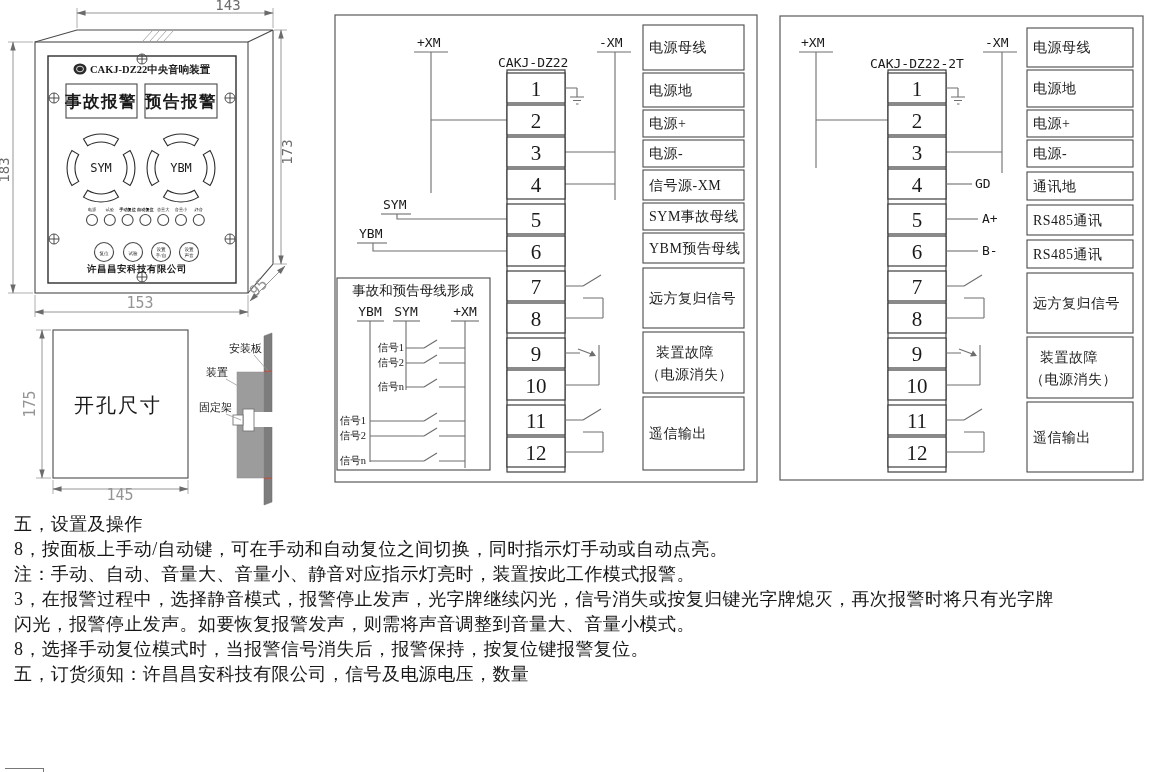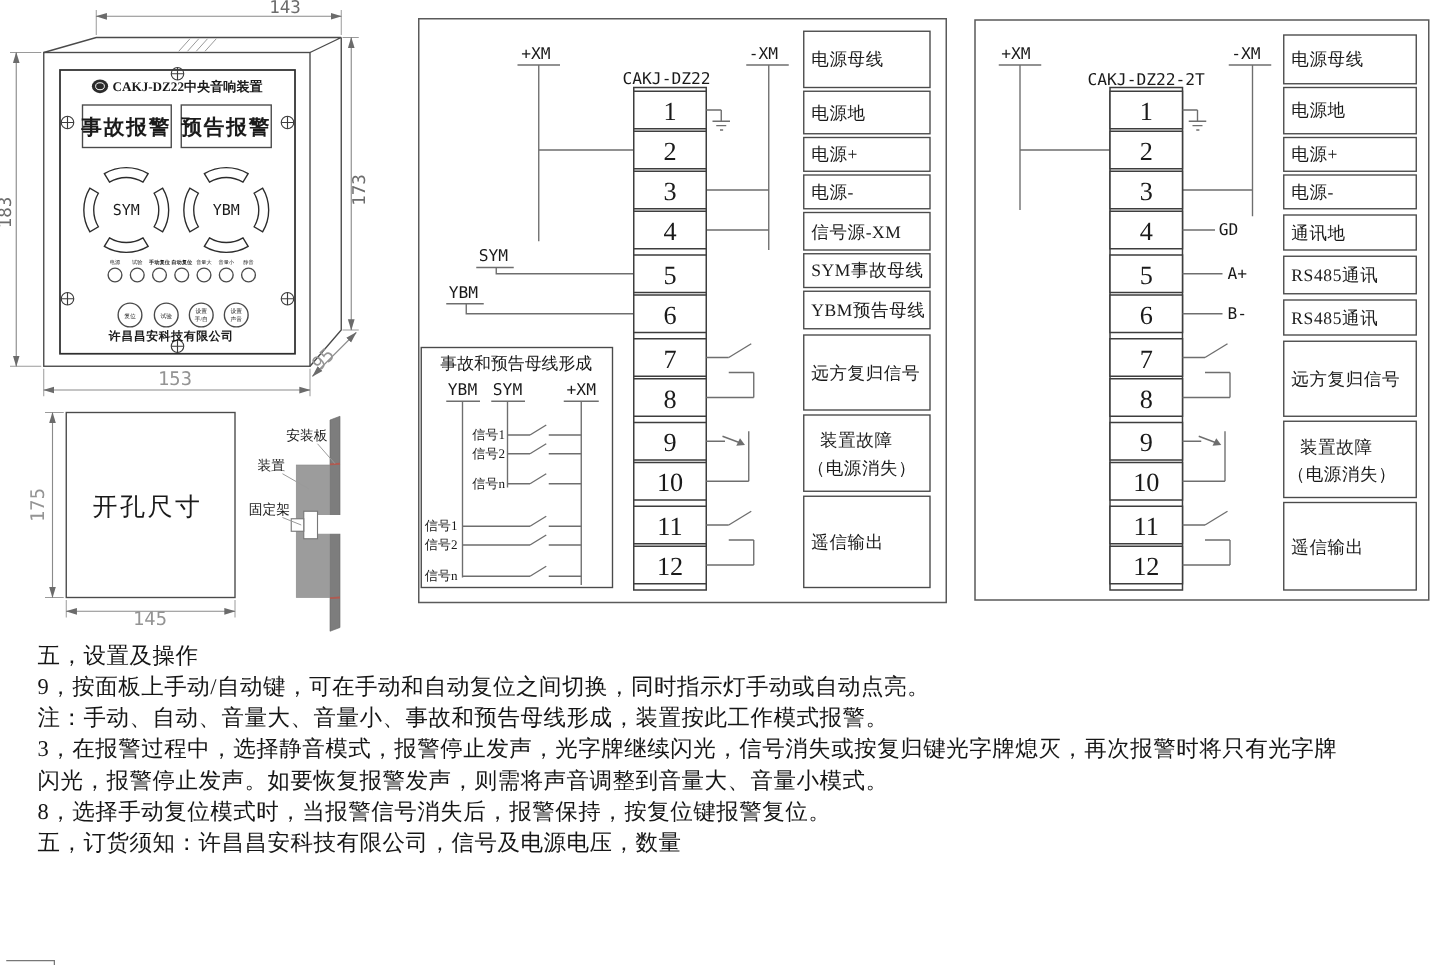--- a/index.html
+++ b/index.html
@@ -16,21 +16,21 @@
   .dim{stroke:#8a8a8a;stroke-width:0.9;fill:none;}
   .ext{stroke:#9a9a9a;stroke-width:0.8;fill:none;}
   .dimtxt{fill:#6d6d6d;font-family:"DejaVu Sans Mono", monospace;font-size:14px;}
   .dimgray{fill:#949494;font-family:"DejaVu Sans Mono", monospace;font-size:15px;}
   .tnum{font-family:"Liberation Serif", serif;font-size:21px;}
   .lbl{font-family:"Liberation Serif", serif;font-size:14px;letter-spacing:0.5px;}
   .buslbl{font-family:"DejaVu Sans Mono", monospace;font-size:13px;}
   .sig{font-family:"Liberation Serif", serif;font-size:10.5px;}
   #notes{position:absolute;left:14px;top:512px;width:1136px;font-size:18px;
          line-height:25px;letter-spacing:0.4px;font-family:"Liberation Serif", serif;}
-  #notes .nline{white-space:nowrap;margin-left:16px;}
+  #notes .nline{white-space:nowrap;}
   #notes .indent{padding-left:44px;}
   #corner-box{position:absolute;left:5px;top:768px;width:38px;height:6px;
               border-top:1px solid #777;border-right:1px solid #777;}
 </style>
 </head>
 <body>
 
 <div id="stage">
 
 <svg width="1159" height="510" viewBox="0 0 1159 510">
@@ -385,22 +385,22 @@
         <text class="lbl" x="1040" y="362">装置故障</text>
         <text class="lbl" x="1030" y="384">（电源消失）</text>
       <rect class="box" x="1027" y="402" width="106" height="70"></rect>
           <text class="lbl" x="1033" y="442">遥信输出</text>
     </g>
   </g>
 </svg>
 
 <div id="notes">
   <div class="nline">五，设置及操作</div>
-  <div class="nline">9，按面板上手动/自动键，可在手动和自动复位之间切换，同时指示灯手动或自动点亮。</div>
-  <div class="nline">注：手动、自动、音量大、音量小、事故和预告母线形成，装置按此工作模式报警。</div>
+  <div class="nline">8，按面板上手动/自动键，可在手动和自动复位之间切换，同时指示灯手动或自动点亮。</div>
+  <div class="nline">注：手动、自动、音量大、音量小、静音对应指示灯亮时，装置按此工作模式报警。</div>
   <div class="nline">3，在报警过程中，选择静音模式，报警停止发声，光字牌继续闪光，信号消失或按复归键光字牌熄灭，再次报警时将只有光字牌</div>
   <div class="nline">闪光，报警停止发声。如要恢复报警发声，则需将声音调整到音量大、音量小模式。</div>
   <div class="nline">8，选择手动复位模式时，当报警信号消失后，报警保持，按复位键报警复位。</div>
   <div class="nline">五，订货须知：许昌昌安科技有限公司，信号及电源电压，数量</div>
 </div>
 
 <div id="corner-box"></div>
 
 </div>
 

